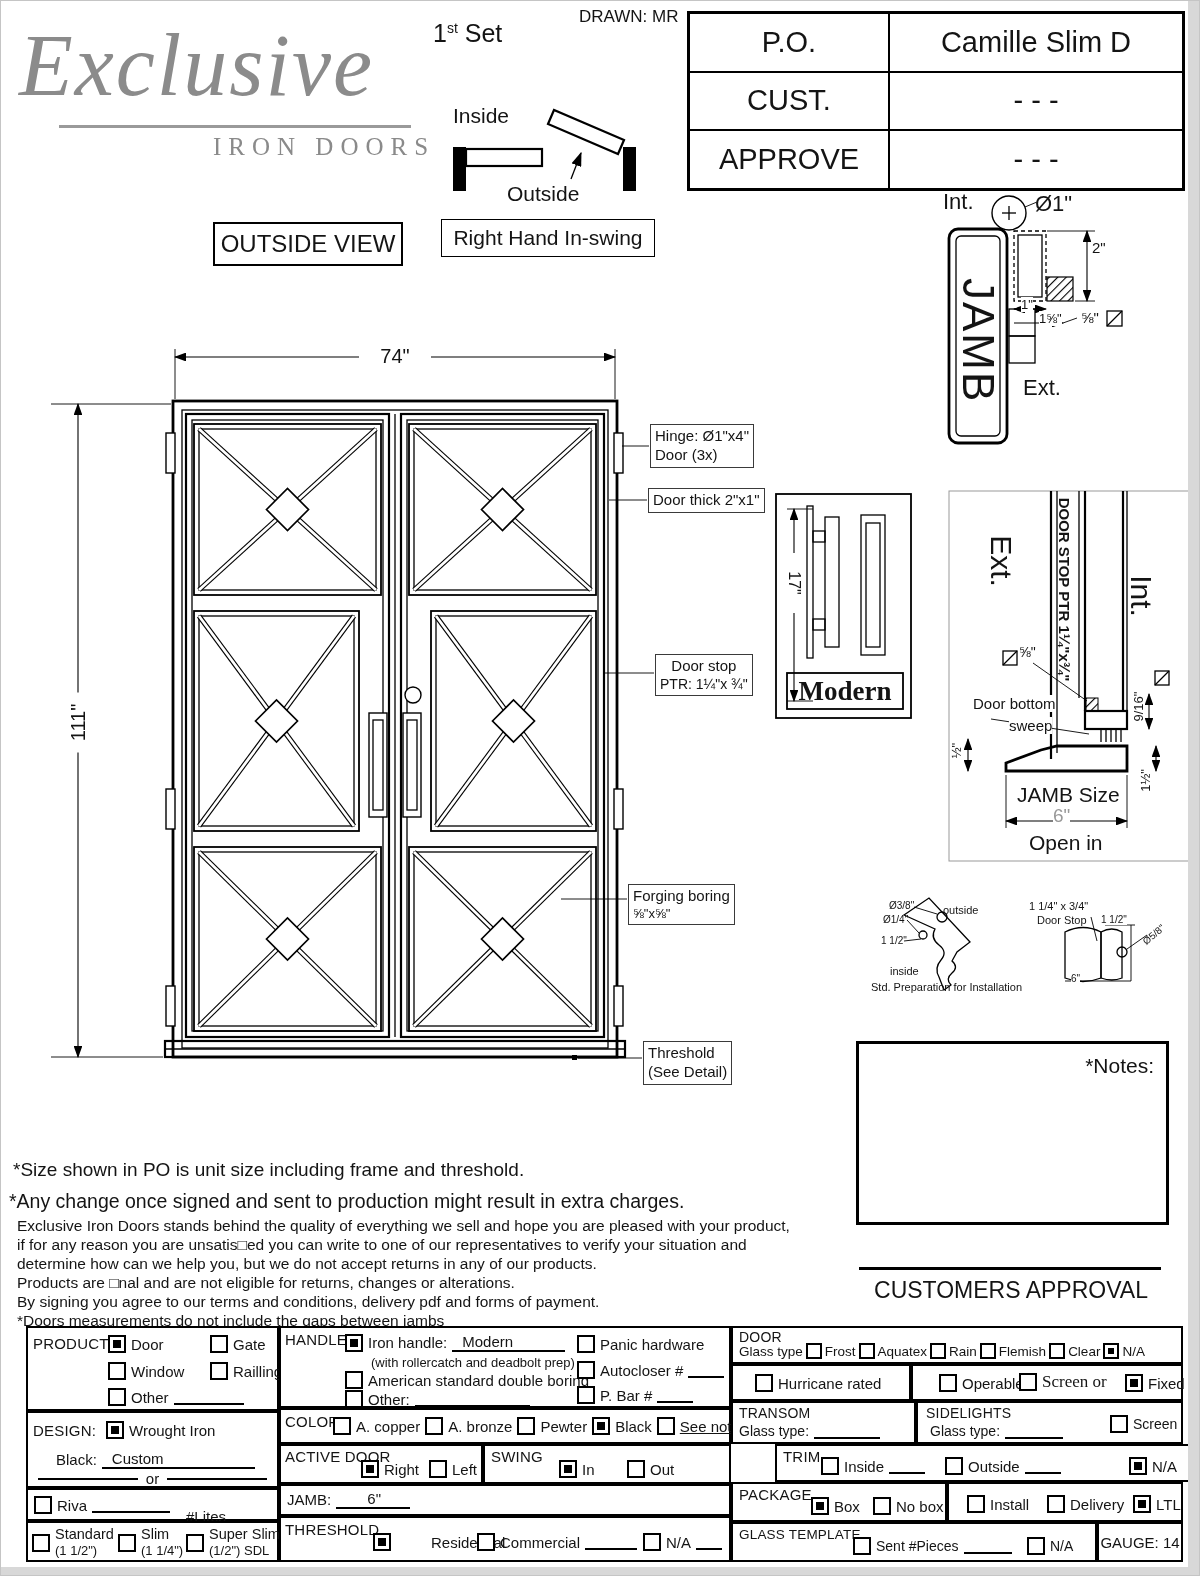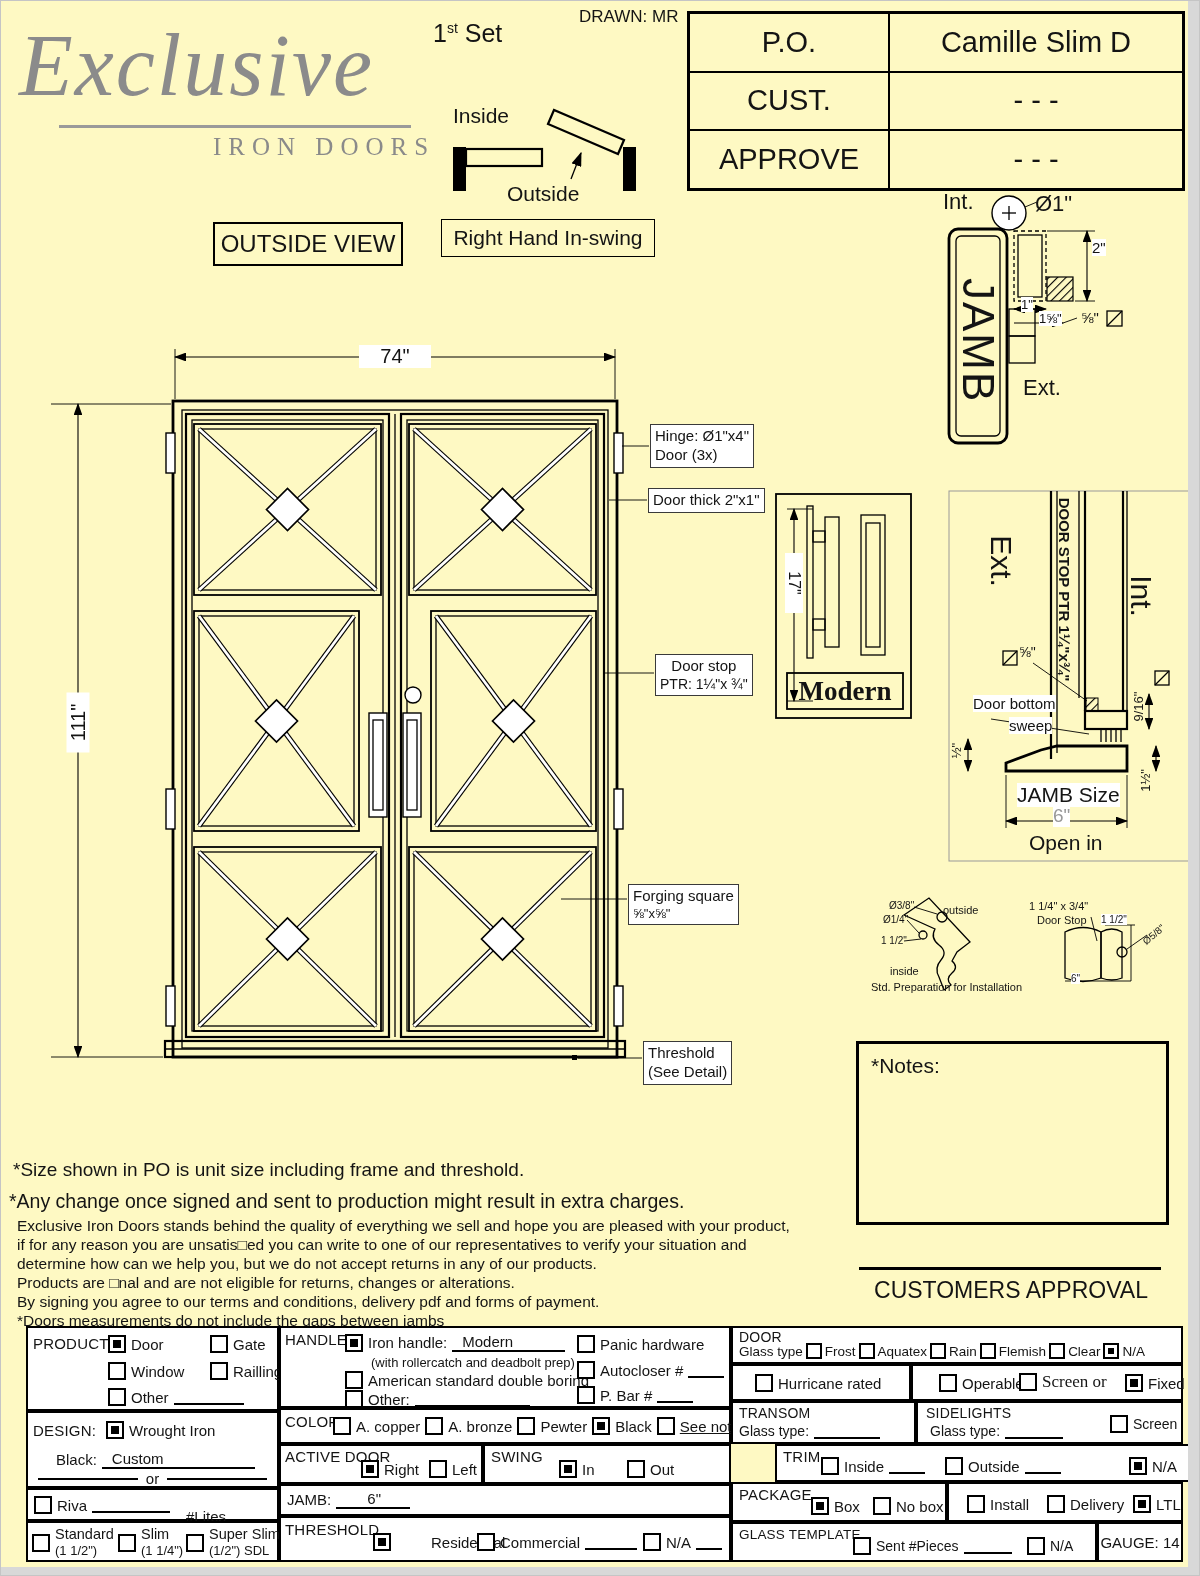--- a/index.html
+++ b/index.html
@@ -1,18 +1,18 @@
 <!DOCTYPE html>
 <html><head>
 <meta charset="utf-8">
 <style>
   html,body{margin:0;padding:0;background:#e8e8e8;}
-  #sheet{position:relative;width:1200px;height:1576px;background:#fef9c3;overflow:hidden;
+  #sheet{position:relative;width:1200px;height:1576px;background:#ffffff;overflow:hidden;
          font-family:"Liberation Sans",sans-serif;color:#141414;border:1px solid #c5c5c5;box-sizing:border-box;}
-  .abs{position:absolute;}
+  .abs{position:absolute;text-align:right;}
   .t{position:absolute;white-space:nowrap;color:#141414;}
   svg{position:absolute;left:0;top:0;}
   .s05{stroke:#000;stroke-width:0.9;fill:none}
   .s1{stroke:#000;stroke-width:1.3;fill:none}
   .s15{stroke:#000;stroke-width:1.8;fill:none}
   .s2{stroke:#000;stroke-width:2.2;fill:none}
   .s25{stroke:#000;stroke-width:2.8;fill:none}
   .sbox{stroke:#999;stroke-width:1;fill:none}
   .dim{stroke:#000;stroke-width:1.1;fill:none}
   .xb{stroke:#000;stroke-width:5;fill:none}
@@ -268,21 +268,21 @@
   <div class="boxlab" style="left:649px;top:423px;">
     <div>Hinge: Ø1"x4"</div>
     <div>Door (3x)</div>
   </div>
   <div class="boxlab" style="left:647px;top:487px;">Door thick 2"x1"</div>
   <div class="boxlab" style="left:654px;top:653px;text-align:center;">
     <div>Door stop</div>
     <div style="font-size:14px;">PTR: 1¼"x ¾"</div>
   </div>
   <div class="boxlab" style="left:627px;top:883px;">
-    <div>Forging square</div>
+    <div>Forging boring</div>
     <div style="font-size:13px;">⅝"x⅝"</div>
   </div>
   <div class="boxlab" style="left:642px;top:1040px;">
     <div>Threshold</div>
     <div>(See Detail)</div>
   </div>
 
   <div class="t" style="left:942px;top:188px;font-size:22px;">Int.</div>
   <div class="t" style="left:1034px;top:190px;font-size:22px;">Ø1"</div>
   <div class="t" style="left:1091px;top:238px;font-size:15px;background:#fff;">2"</div>

